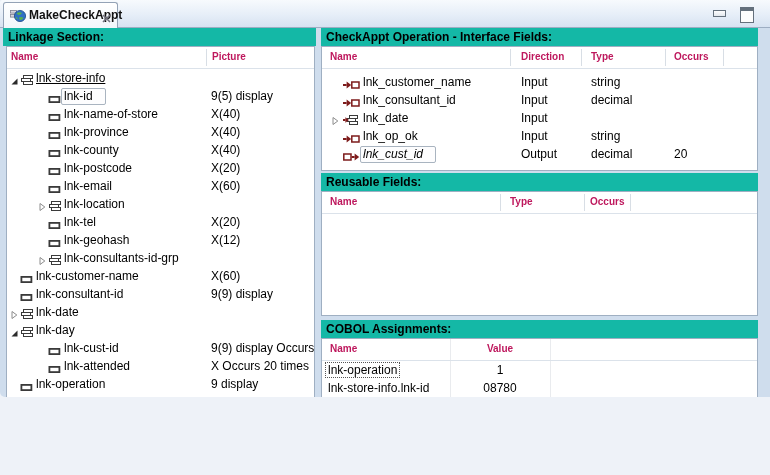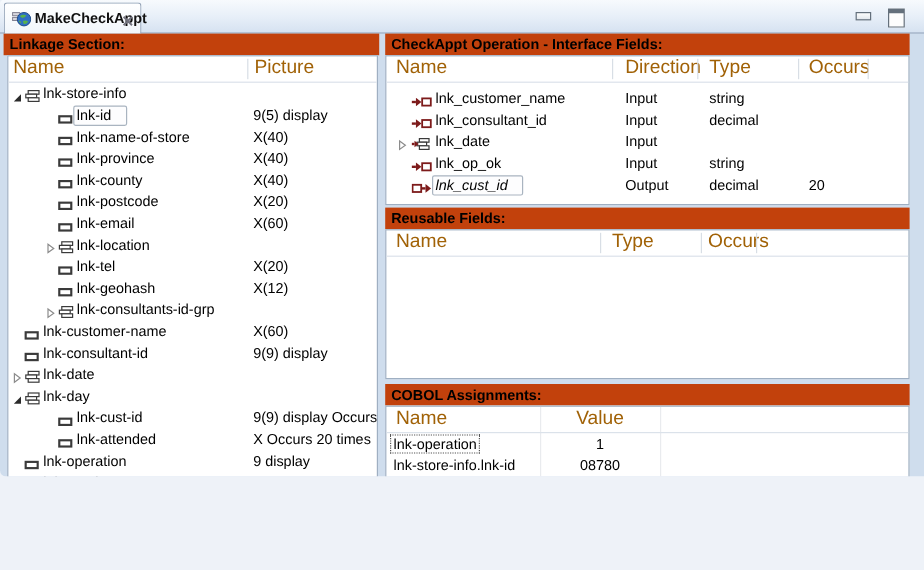--- a/index.html
+++ b/index.html
@@ -13,35 +13,35 @@
     background:linear-gradient(180deg,#ffffff 0%,#f1f6fb 100%);
     border:1px solid #93a2b6;border-bottom:none;border-radius:3px 3px 0 0;}
   #tab .ticon{position:absolute;left:6px;top:4px;width:16px;height:16px;}
   #tab .ttitle{position:absolute;left:25px;top:0;line-height:25px;font-size:12px;font-weight:bold;color:#111;white-space:nowrap;}
   #tab .tclose{position:absolute;right:5px;top:7px;width:11px;height:11px;cursor:pointer;}
   .winbtn{position:absolute;top:7px;z-index:2;}
   #btn-min{right:44px;top:10px;width:11px;height:5px;border:1px solid #64707c;background:linear-gradient(#fdfdfd,#e3e8ee);}
   #btn-max{right:16px;width:12px;height:11px;border:1px solid #64707c;border-top:4px solid #64707c;background:#fdfdfd;}
 
   
-  .band{position:absolute;height:18px;line-height:18px;background:#c2410c;
+  .band{position:absolute;height:18px;line-height:18px;background:#14b8a6;
     font-size:12px;font-weight:bold;color:#000;padding-left:5px;box-sizing:border-box;white-space:nowrap;}
   #band-linkage{left:3px;top:28px;width:313px;}
   #band-interface{left:321px;top:28px;width:437px;}
   #band-reusable{left:321px;top:173px;width:437px;}
   #band-cobol{left:321px;top:320px;width:437px;}
 
   
   .panel{position:absolute;background:#fff;border:1px solid #9fafc2;box-sizing:border-box;overflow:hidden;}
   #panel-linkage{left:6px;top:46px;width:309px;height:419px;}
   #panel-interface{left:321px;top:46px;width:437px;height:125px;}
   #panel-reusable{left:321px;top:191px;width:437px;height:125px;}
   #panel-cobol{left:321px;top:338px;width:437px;height:125px;}
   .thead{position:relative;height:21px;border-bottom:1px solid #dbe2ea;}
-  .hcell{position:absolute;top:0;line-height:20px;font-size:16px;color:#a16207;white-space:nowrap;}
+  .hcell{position:absolute;top:0;line-height:20px;font-size:10px;color:#be185d;white-space:nowrap;font-weight:bold;}
   .hsep{position:absolute;top:2px;bottom:2px;width:1px;background:#d8dee5;}
   .tbody{position:relative;}
   #panel-interface .tbody{padding-top:4px;}
   .trow{position:relative;height:18px;line-height:18px;font-size:12px;color:#000;white-space:nowrap;}
   .cell{position:absolute;top:0;line-height:18px;white-space:nowrap;}
   .twisty{position:absolute;top:4px;width:11px;height:11px;}
   .ric{position:absolute;top:4px;}
   .nm{position:absolute;top:0;}
   .sel{border:1px solid #a9b4c0;border-radius:2px;background:#fdfdfe;padding:0 12px 0 2px;margin:0 0 0 -3px;line-height:15px;top:1px;}
   .focusbox{border:1px dotted #555;padding:0 2px;margin-left:-3px;line-height:14px;display:inline-block;}
@@ -99,21 +99,21 @@
     <div class="tbody" id="linkage-body">
         <div class="trow">
           <span class="twisty" style="left: 2px;"><svg width="10" height="10" viewBox="0 0 10 10">
               <path d="M8.5 2.5 V8.5 H2.5 Z" fill="#2b2b2b"></path>
             </svg></span>
           <span class="ric" style="left: 13px;"><svg width="14" height="12" viewBox="0 0 14 12">
               <rect x="3.5" y="1.5" width="9" height="3" fill="#fff" stroke="#3a3a3a"></rect>
               <rect x="1.5" y="4.5" width="9" height="3" fill="#fff" stroke="#3a3a3a"></rect>
               <rect x="3.5" y="7.5" width="9" height="3" fill="#fff" stroke="#3a3a3a"></rect>
             </svg></span>
-          <span class="nm" style="left: 29px;">lnk-store-info</span>
+          <span class="nm" style="left: 29px; text-decoration: underline;">lnk-store-info</span>
         </div>
         <div class="trow">
           <span class="ric" style="left: 41px;"><svg width="13" height="9" viewBox="0 0 13 9">
               <rect x="1.4" y="1.9" width="10" height="5.2" fill="#fff" stroke="#3a3a3a" stroke-width="1.8"></rect>
             </svg></span>
           <span class="nm sel" style="left: 57px;">lnk-id</span>
           <span class="cell" style="left: 204px;">9(5) display</span>
         </div>
         <div class="trow">
           <span class="ric" style="left: 41px;"><svg width="13" height="9" viewBox="0 0 13 9">

